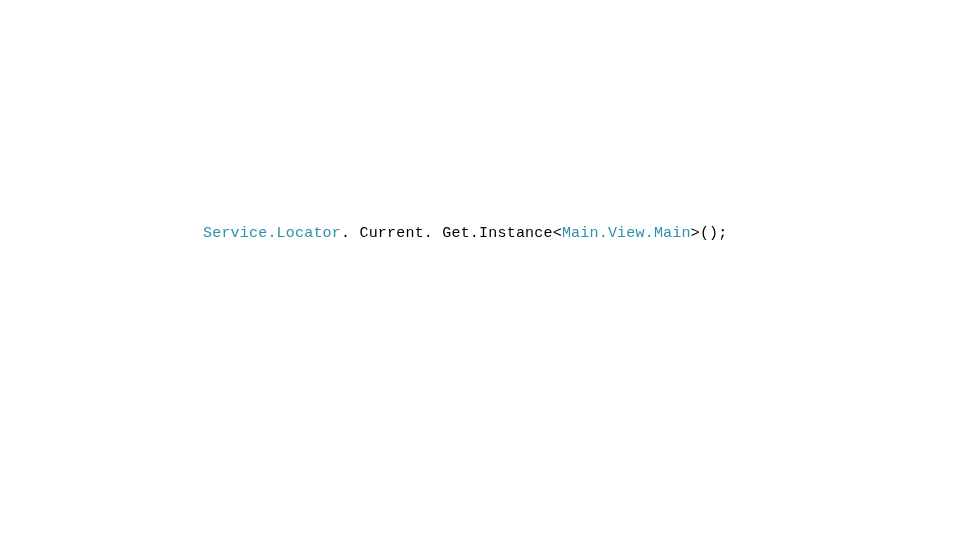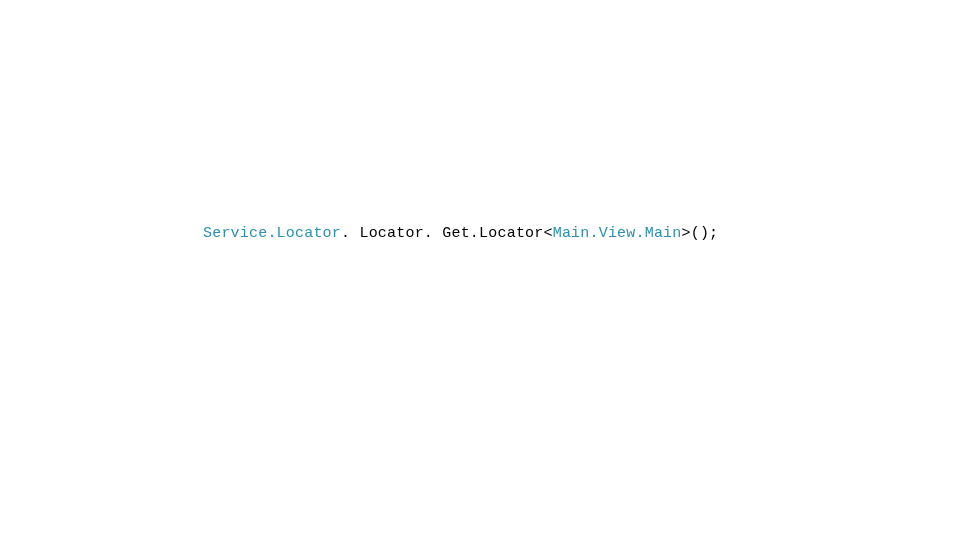--- a/index.html
+++ b/index.html
@@ -20,14 +20,14 @@
     }
     .code-line span { display: inline; }
     .type { color: #2b91af; font-family: Liberation Mono, monospace; }
     .method { color: #000000; }
     .punct { color: #000000; }
   </style>
 </head>
 <body>
 
 <div class="code-line">
-  <span class="type">Service.Locator</span><span class="punct">. </span><span class="method">Locator</span><span class="punct">. </span><span class="method">Get.Locator</span><span class="punct">&lt;</span><span class="type">Main.View.Main</span><span class="punct">&gt;</span><span class="punct">();</span>
+  <span class="type">Service.Locator</span><span class="punct">. </span><span class="method">Current</span><span class="punct">. </span><span class="method">Get.Instance</span><span class="punct">&lt;</span><span class="type">Main.View.Main</span><span class="punct">&gt;</span><span class="punct">();</span>
 </div>
 
 </body></html>

